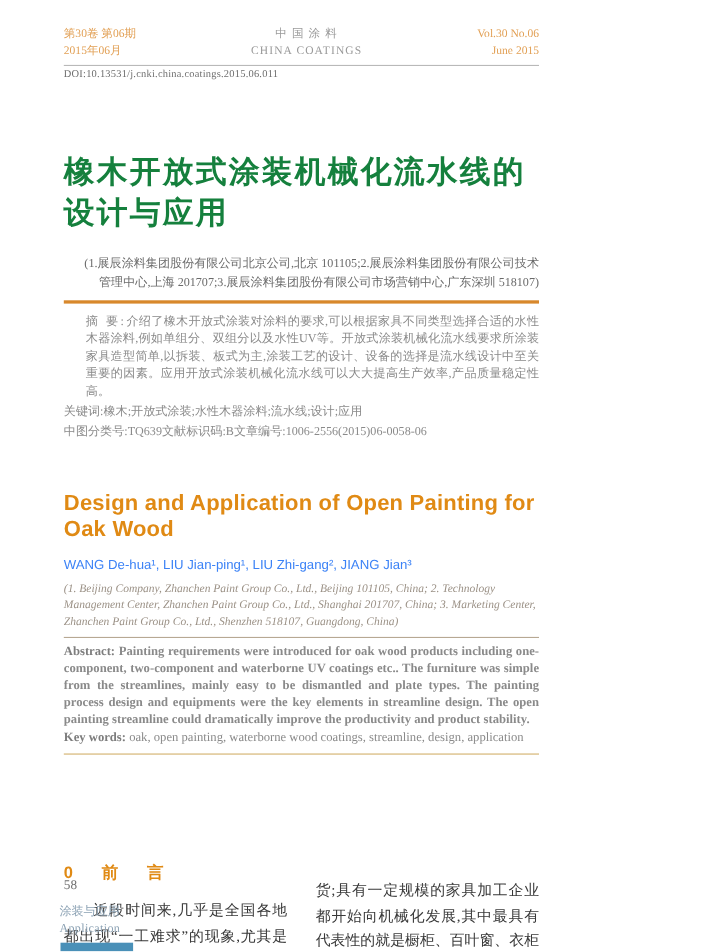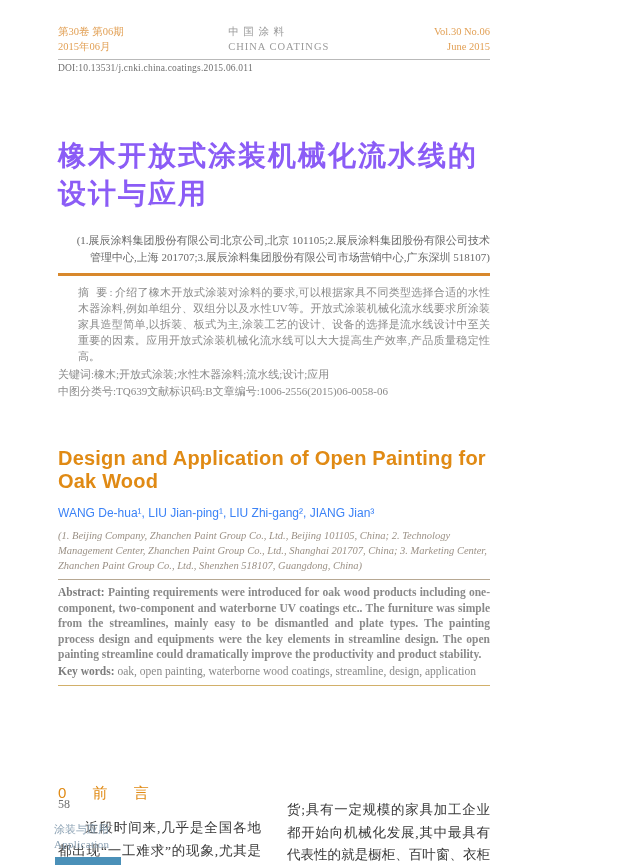--- a/index.html
+++ b/index.html
@@ -12,34 +12,34 @@
     overflow: hidden;
     font-family: "Liberation Serif", "DejaVu Serif", serif;
     color: #3d3d3d;
   }
   .content { padding: 24px 41px 0 58px; }
 
   
   .jheader { display: flex; justify-content: space-between; align-items: flex-start; }
   .jheader .cell { font-size: 10.5px; line-height: 15px; }
   .h-left  { color: #e2a055; text-align: left;  }
-  .h-center{ color: #9a9a9a; letter-spacing: 1px; }
+  .h-center{ color: #9a9a9a; text-align: center; letter-spacing: 1px; }
   .h-right { color: #e2a055; text-align: right; }
   .header-rule { border-top: 1px solid #b9b9b9; margin-top: 5px; }
   .doi { font-size: 9.5px; color: #6f6f6f; margin-top: 3px; letter-spacing: 0.2px; }
 
   
   .title-zh {
     margin-top: 64px;
     font-family: "Liberation Sans", "DejaVu Sans", sans-serif;
     font-size: 28px;
     font-weight: bold;
     line-height: 38px;
     letter-spacing: 2px;
-    color: #8b5cf6;
+    color: #15803d;
   }
   .authors-row { margin-top: 15px; font-size: 12.5px; color: #555; display: flex; align-items: center; }
   .author-marker {
     display: inline-block; width: 9px; height: 9px;
     border: 1px solid #9a9a9a; margin-right: 7px; background: #fff;
   }
   .affil-zh { margin-top: 19px; margin-left: 16px; font-size: 11px; line-height: 17px; color: #6a6a6a; text-align: right; }
   .orange-rule { height: 3px; background: #d8882c; margin-top: 7px; }
 
   
@@ -64,21 +64,21 @@
   .abstract-en { margin-top: 5px; font-size: 11.5px; line-height: 15.5px; color: #8a8a8a; text-align: justify; font-weight: bold; }
   .abstract-en b, .keywords-en b { color: #7d7d7d; }
   .keywords-en { font-size: 11.5px; line-height: 15.5px; color: #8a8a8a; margin-top: 1px; }
   .rule-after-kw { margin-top: 6px; }
 
   
   .columns { display: flex; gap: 26px; margin-top: 98px; }
   .col { width: 268px; }
   .section-heading {
     font-family: "Liberation Sans", "DejaVu Sans", sans-serif;
-    font-size: 15px; font-weight: normal; color: #e08a14;
+    font-size: 15px; font-weight: bold; color: #e08a14;
     letter-spacing: 11px; margin-bottom: 14px;
   }
   .para { font-size: 13.5px; line-height: 22.5px; text-align: justify; color: #383838; }
   .para.indent { text-indent: 2em; }
   .col-right { padding-top: 15px; }
 
   
   .page-num { position: absolute; left: 58px; top: 797px; font-size: 12px; color: #6f6f6f; }
   .footer-section { position: absolute; left: 54px; top: 822px; font-size: 11px; line-height: 15px; color: #8ca2b4; }
   .footer-section .en { letter-spacing: 0.3px; }

